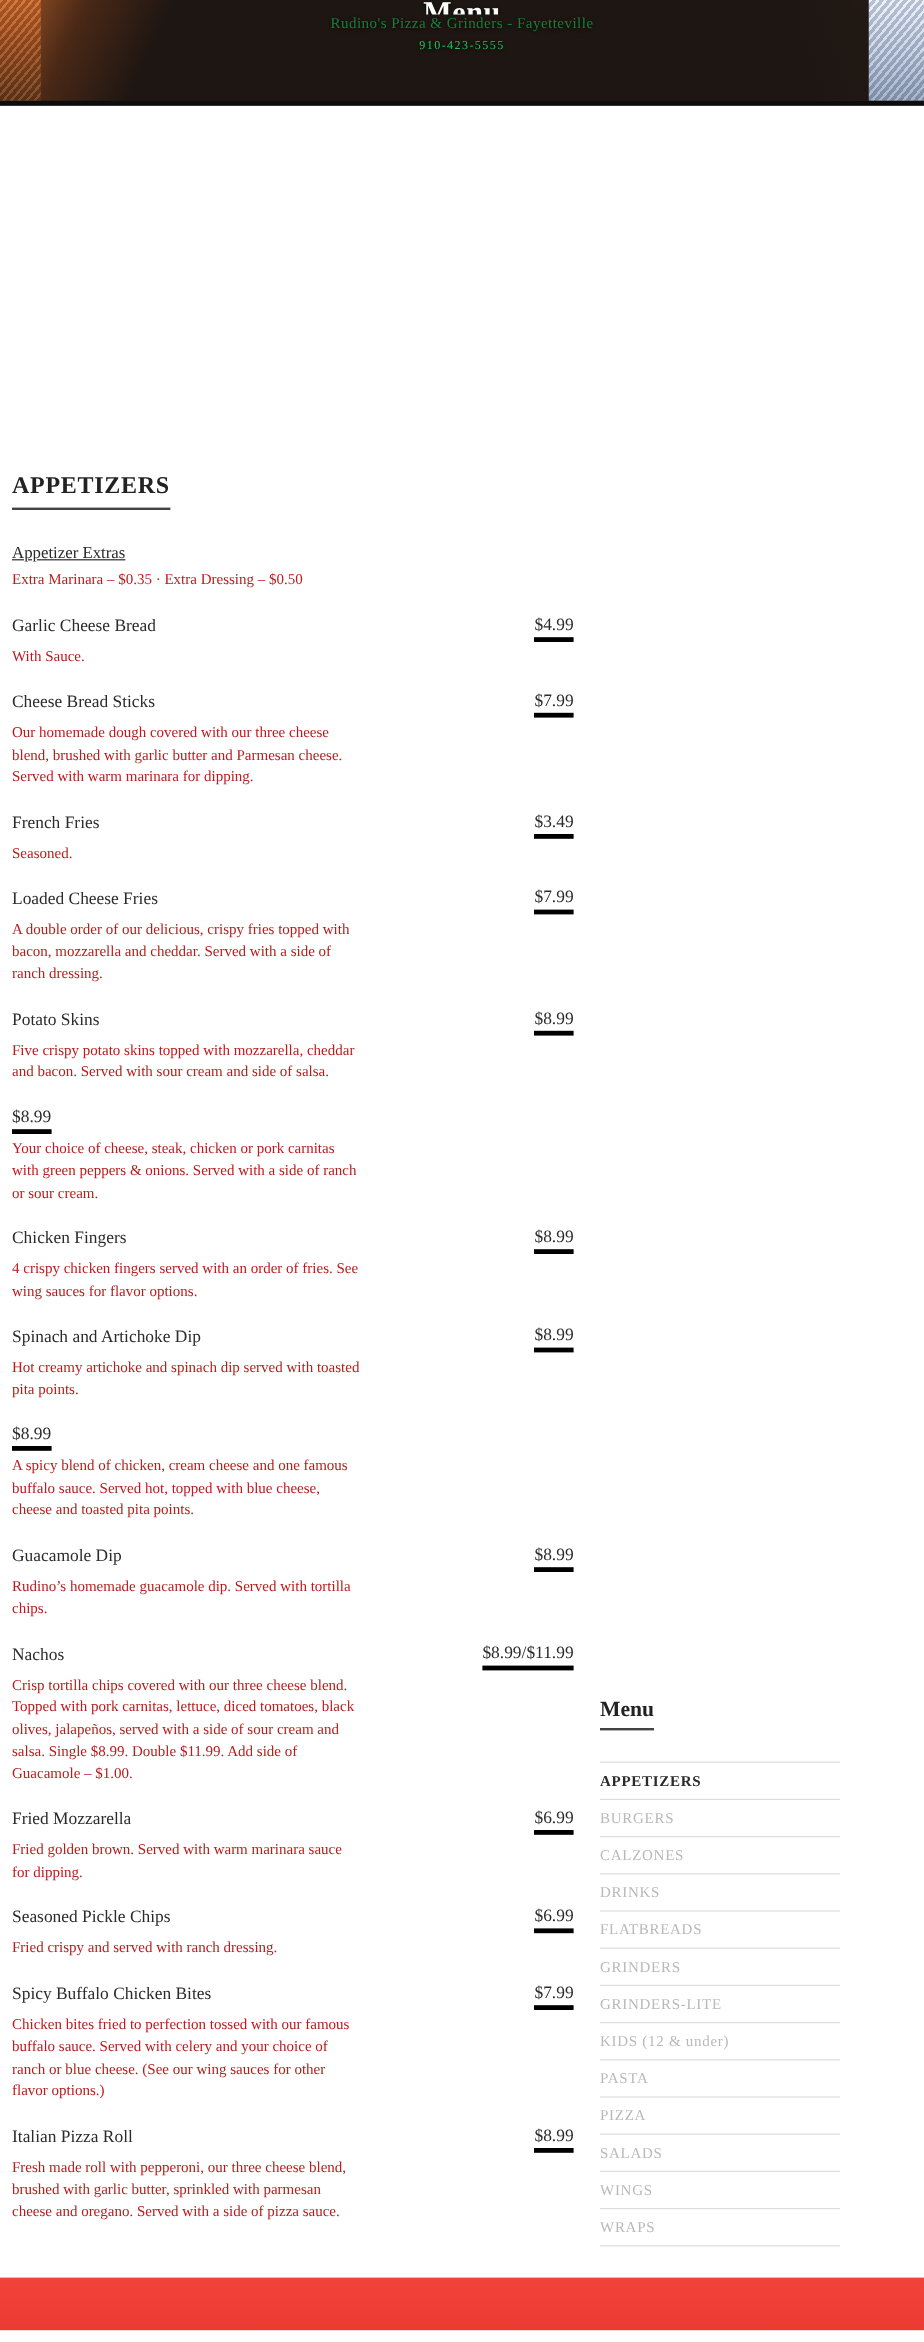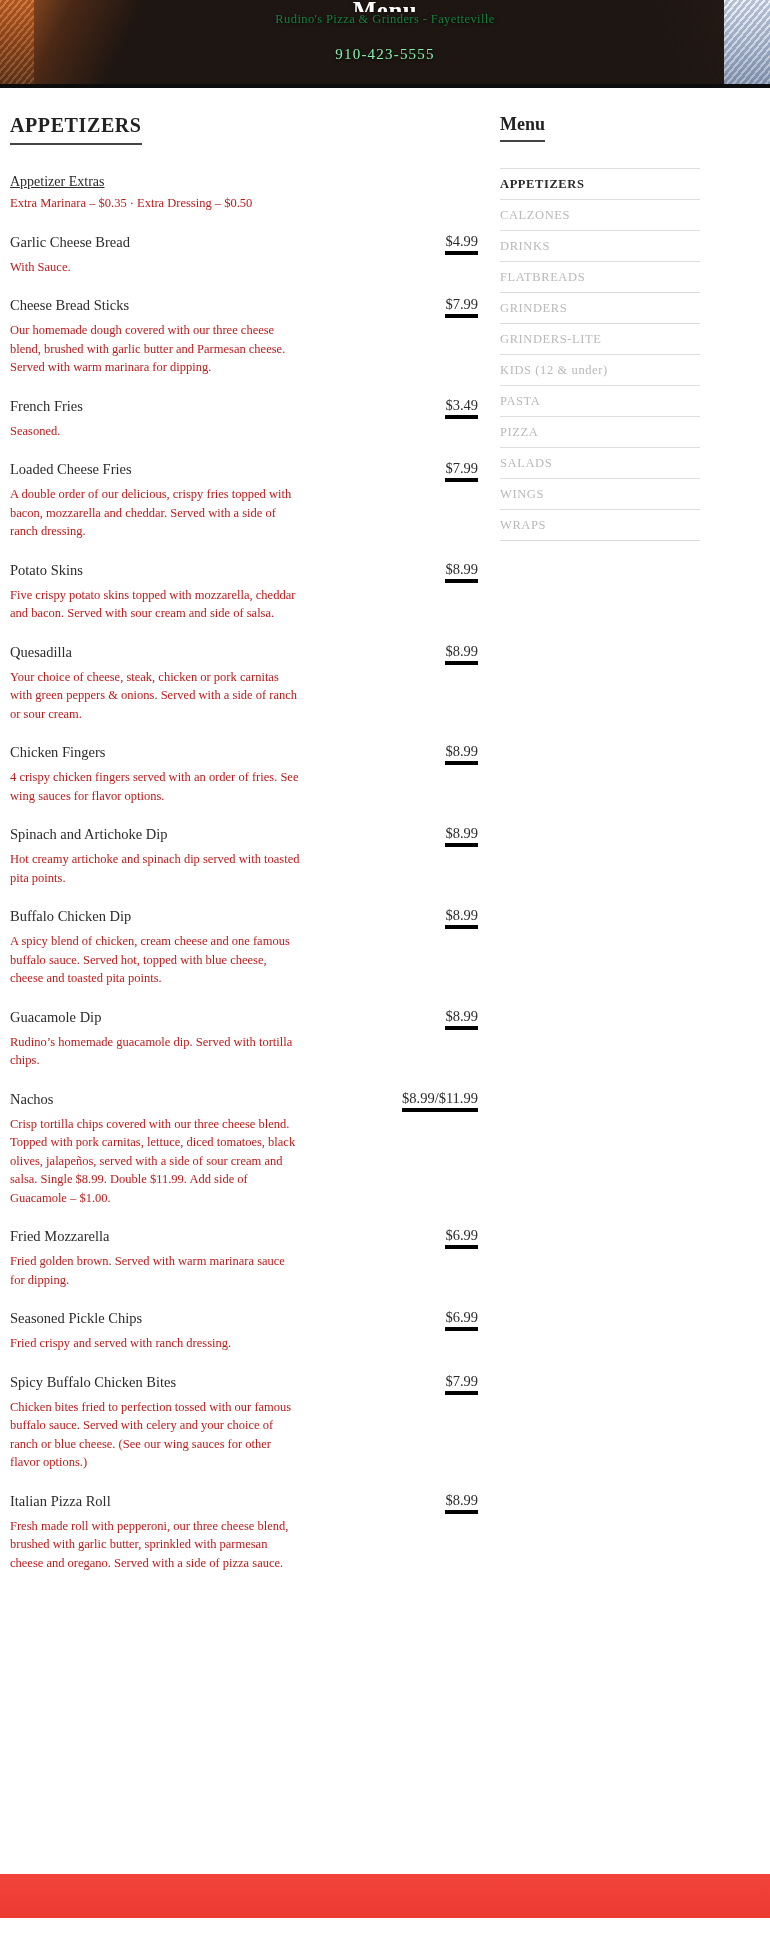--- a/index.html
+++ b/index.html
@@ -56,32 +56,33 @@
     color: #ffffff;
     overflow: hidden;
     height: 12px;
   }
   .banner-sub {
     font-size: 12.5px;
     letter-spacing: 0.4px;
     color: #15803d;
   }
   .banner-phone {
-    font-size: 15px;
+    font-size: 10px;
     letter-spacing: 1.2px;
-    margin-top: 19px;
-    color: #86efac;
+    margin-top: 6px;
+    color: #22c55e;
   }
 
   
   .page {
     display: flex;
-    align-items: flex-start;
+    align-items: flex-end;
     padding: 26px 0 0 0;
     min-height: 1760px;
+    margin-top: 24px;
   }
 
   .col-main {
     width: 500px;
     padding: 0 22px 0 10px;
   }
   .col-side {
     width: 270px;
     padding: 0 10px 0 0;
   }
@@ -232,42 +233,40 @@
         </div>
         <div class="item">
           <div class="item-head">
             <div class="item-name">Potato Skins</div>
             <div class="item-price">$8.99</div>
           </div>
           <div class="item-desc">Five crispy potato skins topped with mozzarella, cheddar and bacon. Served with sour cream and side of salsa.</div>
         </div>
         <div class="item">
           <div class="item-head">
-            <div class="item-name">Quesadilla</div>
             <div class="item-price">$8.99</div>
           </div>
           <div class="item-desc">Your choice of cheese, steak, chicken or pork carnitas with green peppers &amp; onions. Served with a side of ranch or sour cream.</div>
         </div>
         <div class="item">
           <div class="item-head">
             <div class="item-name">Chicken Fingers</div>
             <div class="item-price">$8.99</div>
           </div>
           <div class="item-desc">4 crispy chicken fingers served with an order of fries. See wing sauces for flavor options.</div>
         </div>
         <div class="item">
           <div class="item-head">
             <div class="item-name">Spinach and Artichoke Dip</div>
             <div class="item-price">$8.99</div>
           </div>
           <div class="item-desc">Hot creamy artichoke and spinach dip served with toasted pita points.</div>
         </div>
         <div class="item">
           <div class="item-head">
-            <div class="item-name">Buffalo Chicken Dip</div>
             <div class="item-price">$8.99</div>
           </div>
           <div class="item-desc">A spicy blend of chicken, cream cheese and one famous buffalo sauce. Served hot, topped with blue cheese, cheese and toasted pita points.</div>
         </div>
         <div class="item">
           <div class="item-head">
             <div class="item-name">Guacamole Dip</div>
             <div class="item-price">$8.99</div>
           </div>
           <div class="item-desc">Rudino’s homemade guacamole dip. Served with tortilla chips.</div>
@@ -310,20 +309,23 @@
       </div>
   </div>
 
   <div class="col-side">
     <h2 class="side-title">Menu</h2>
     <ul class="side-list" id="side-list">
         <li>
           <a class="side-link active" href="#">APPETIZERS</a>
         </li>
         <li>
+          <a class="side-link" href="#">BURGERS</a>
+        </li>
+        <li>
           <a class="side-link" href="#">CALZONES</a>
         </li>
         <li>
           <a class="side-link" href="#">DRINKS</a>
         </li>
         <li>
           <a class="side-link" href="#">FLATBREADS</a>
         </li>
         <li>
           <a class="side-link" href="#">GRINDERS</a>

